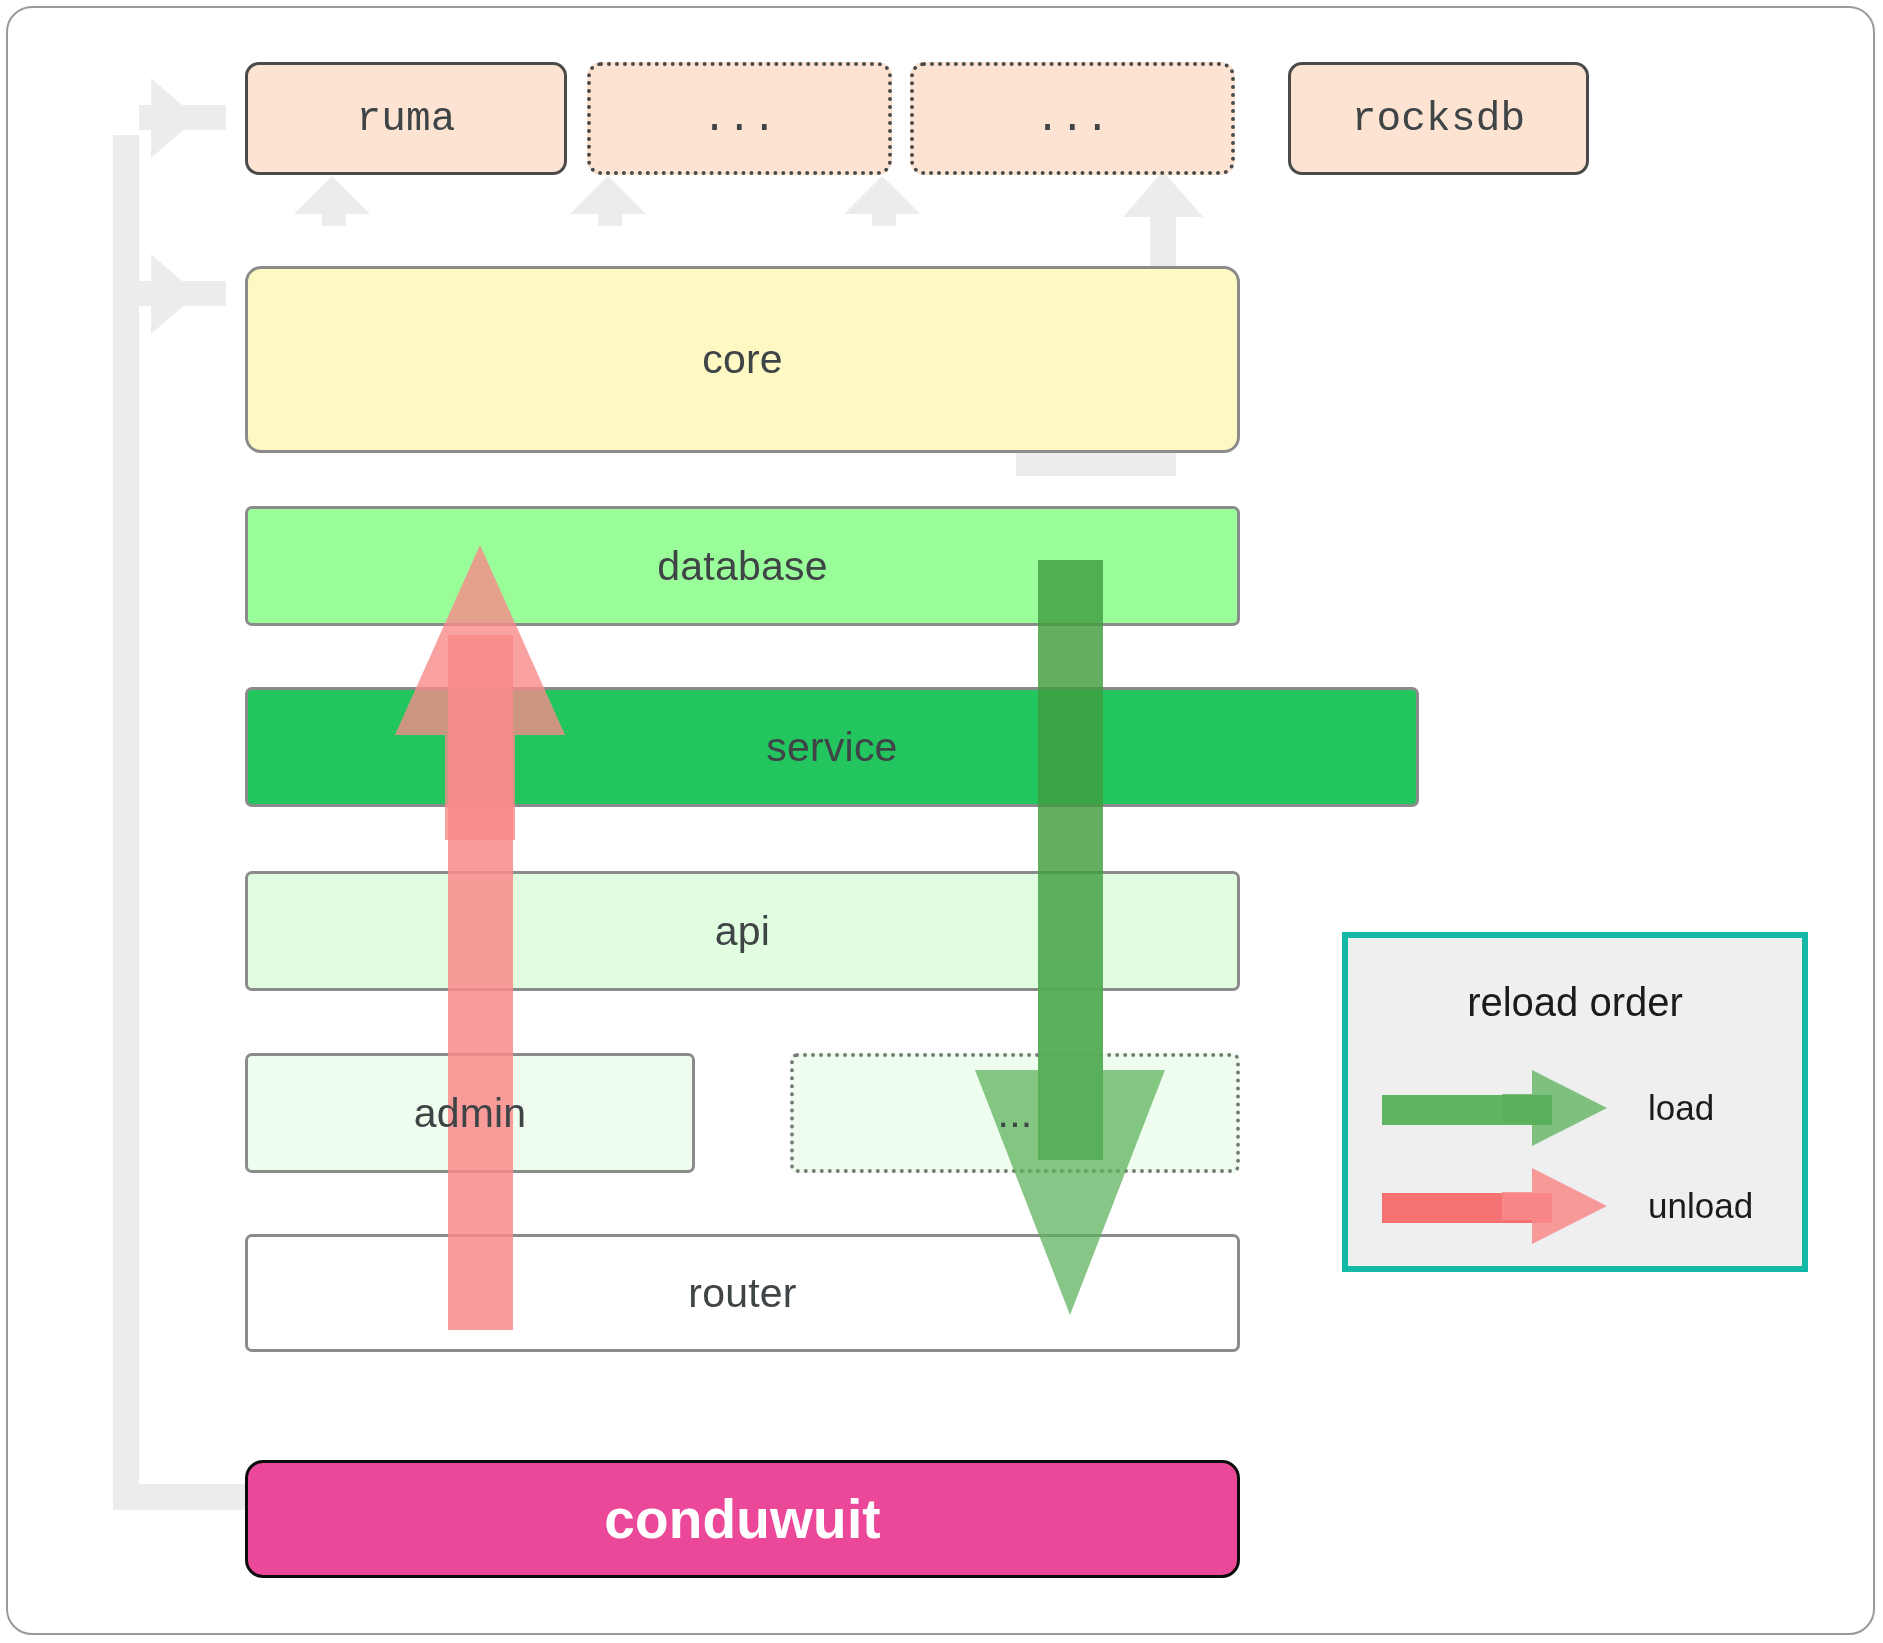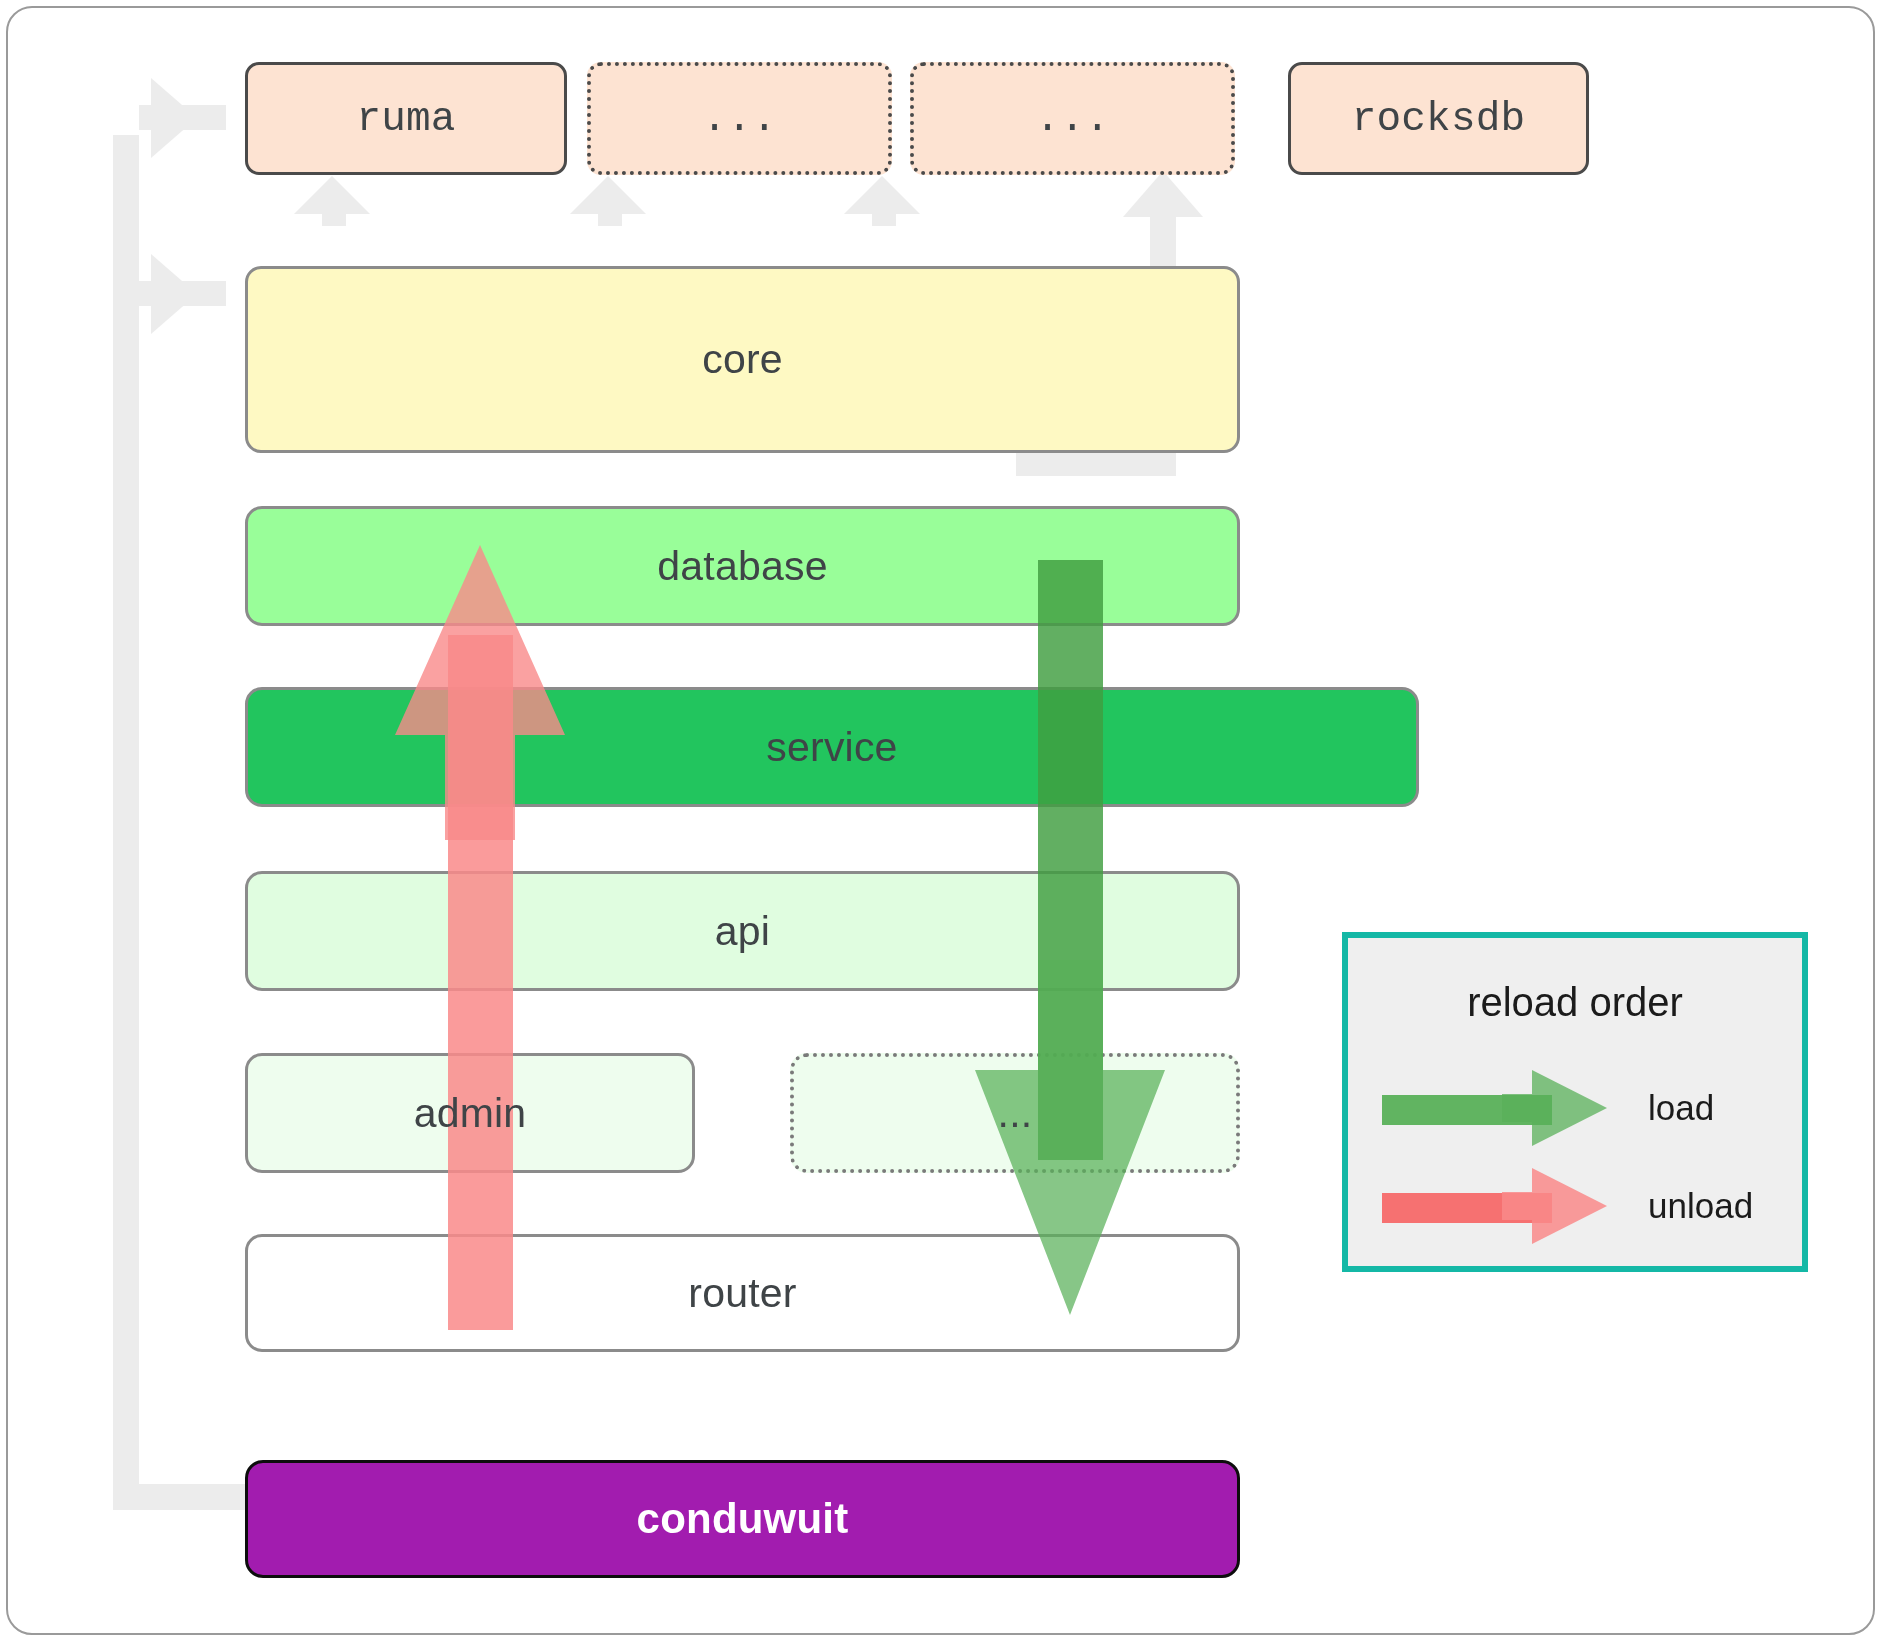--- a/index.html
+++ b/index.html
@@ -50,29 +50,29 @@
   }
   .dep.dotted { border-style: dotted; border-width: 4px; }
 
   
   .core {
     background: #fef9c3;
     border: 3px solid #8b8b8b;
     border-radius: 16px;
   }
   
-  .lyr { border: 3px solid #8b8b8b; border-radius: 17px; }
+  .lyr { border: 3px solid #8b8b8b; border-radius: 7px; }
   .lyr.dotted { border-style: dotted; border-width: 4px; border-color:#7a7a7a; }
 
   
   .app {
-    background: #a21caf;
+    background: #ec4899;
     border: 3px solid #0d0d0d;
     color: #ffffff;
-    font-size: 42px;
+    font-size: 55px;
     font-weight: bold;
     border-radius: 18px;
   }
 
   
   .gray { position: absolute; background: #ececec; }
   .gtri { position: absolute; width: 0; height: 0; }
   .gtri.right {
     border-top: 40px solid transparent;
     border-bottom: 40px solid transparent;

